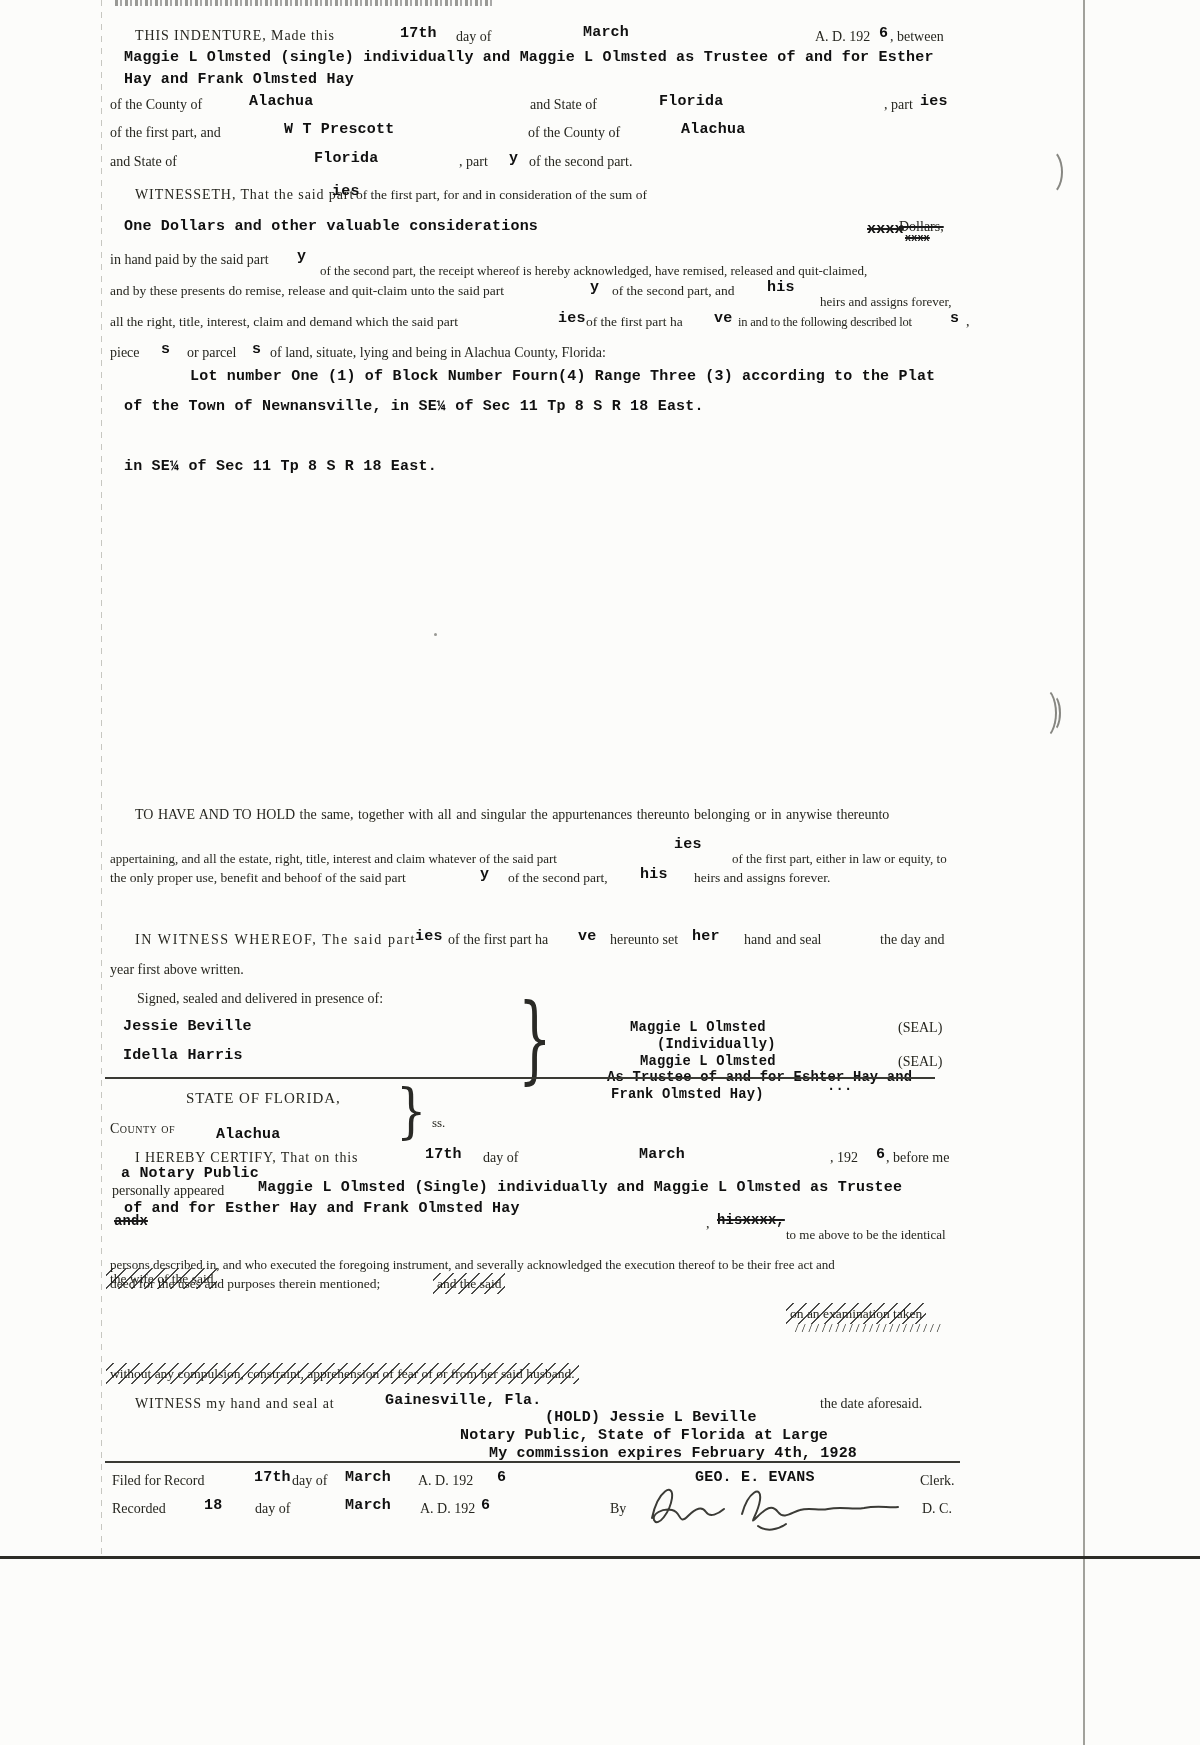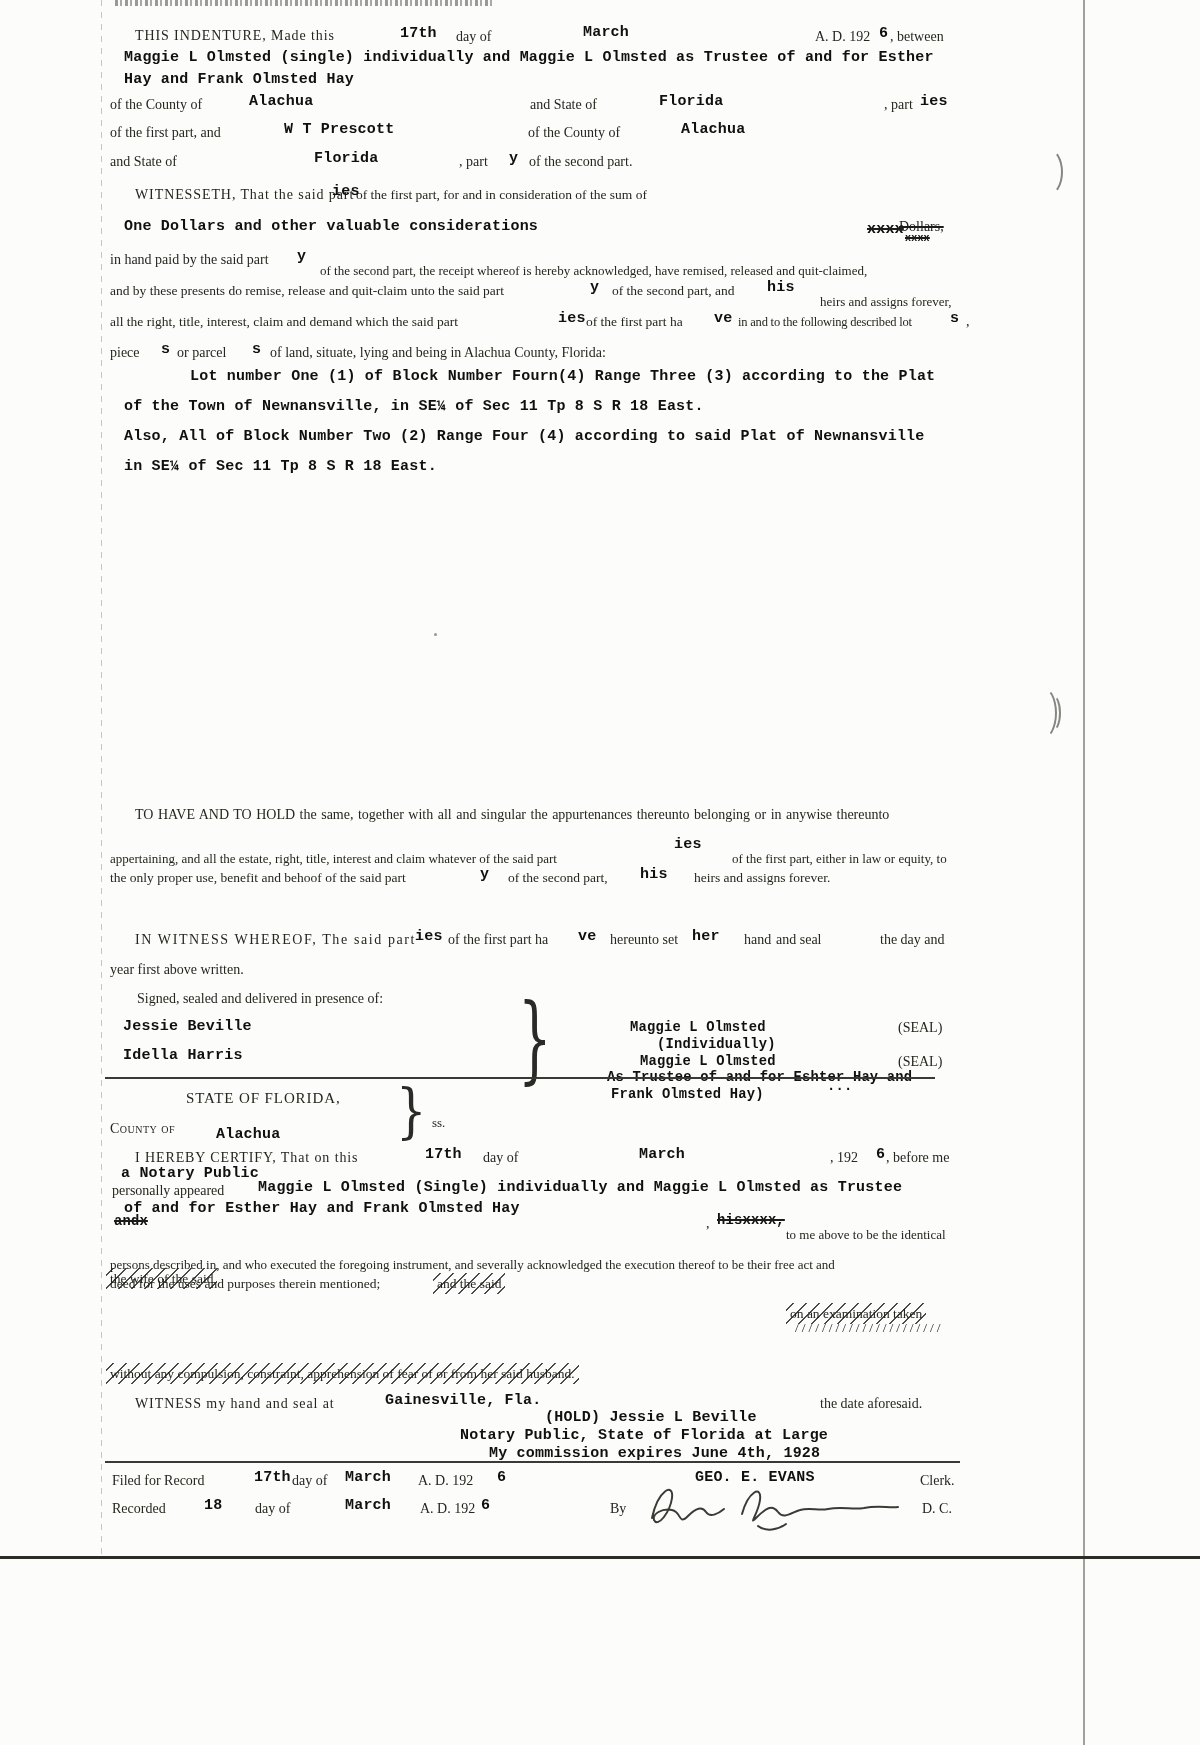--- a/index.html
+++ b/index.html
@@ -86,27 +86,26 @@
   <span class="t printed p13" style="left:820px;top:283px">heirs and assigns forever,</span>
   <span class="t printed p135" style="left:110px;top:314px">all the right, title, interest, claim and demand which the said part</span>
   <span class="t typed" style="left:558px;top:310px">ies</span>
   <span class="t printed p135" style="left:586px;top:314px">of the first part ha</span>
   <span class="t typed" style="left:714px;top:310px">ve</span>
   <span class="t printed p125" style="left:738px;top:315px">in and to the following described lot</span>
   <span class="t typed" style="left:950px;top:310px">s</span>
   <span class="t printed" style="left:966px;top:314px">,</span>
   <span class="t printed" style="left:110px;top:345px">piece</span>
   <span class="t typed" style="left:161px;top:341px">s</span>
-  <span class="t printed" style="left:177px;top:345px">or parcel</span>
+  <span class="t printed" style="left:187px;top:345px">or parcel</span>
   <span class="t typed" style="left:252px;top:341px">s</span>
   <span class="t printed" style="left:270px;top:345px">of land, situate, lying and being in Alachua County, Florida:</span>
 
   <span class="t typed" style="left:190px;top:368px">Lot number One (1) of Block Number Fourn(4)  Range Three (3) according to the Plat</span>
   <span class="t typed" style="left:124px;top:398px">of the Town of Newnansville, in SE¼ of Sec 11 Tp 8 S R 18 East.</span>
-  <span class="t typed" style="left:124px;top:428px">Also, All of Block Number Two (2) Range Four (4) according to said Plat of Newnansville</span>
   <span class="t typed" style="left:124px;top:458px">in SE¼ of Sec 11 Tp 8 S R 18 East.</span>
 
   <span class="t printed" style="left:135px;top:807px;word-spacing:1px">TO HAVE AND TO HOLD the same, together with all and singular the appurtenances thereunto belonging or in anywise thereunto</span>
   <span class="t printed p13" style="left:110px;top:840px">appertaining, and all the estate, right, title, interest and claim whatever of the said part</span>
   <span class="t typed" style="left:674px;top:836px">ies</span>
   <span class="t printed p13" style="left:732px;top:840px">of the first part, either in law or equity, to</span>
   <span class="t printed p135" style="left:110px;top:870px">the only proper use, benefit and behoof of the said part</span>
   <span class="t typed" style="left:480px;top:866px">y</span>
   <span class="t printed p135" style="left:508px;top:870px">of the second part,</span>
   <span class="t typed" style="left:640px;top:866px">his</span>
@@ -162,21 +161,21 @@
   <span class="t printed p135 slashed" style="left:437px;top:1276px">and the said</span>
   <span class="t printed p135 slashed" style="left:110px;top:1271px">the wife of the said</span>
   <span class="t printed p135 slashed" style="left:790px;top:1306px">on an examination taken</span>
   <span class="t printed p135" style="left:795px;top:1320px;letter-spacing:3px">//////////////////////</span>
   <span class="t printed p135 slashed" style="left:110px;top:1366px">without any compulsion, constraint, apprehension of fear of or from her said husband.</span>
   <span class="t printed lead" style="left:135px;top:1396px">WITNESS my hand and seal at</span>
   <span class="t typed" style="left:385px;top:1392px">Gainesville, Fla.</span>
   <span class="t printed" style="left:820px;top:1396px">the date aforesaid.</span>
   <span class="t typed" style="left:545px;top:1409px">(HOLD) Jessie L Beville</span>
   <span class="t typed" style="left:460px;top:1427px">Notary Public, State of Florida at Large</span>
-  <span class="t typed" style="left:489px;top:1445px">My commission expires June 4th, 1928</span>
+  <span class="t typed" style="left:489px;top:1445px">My commission expires February 4th, 1928</span>
   <div class="rule" style="left:105px;top:1461px;width:855px"></div>
 
   <span class="t printed" style="left:112px;top:1473px">Filed for Record</span>
   <span class="t typed" style="left:254px;top:1469px">17th</span>
   <span class="t printed" style="left:292px;top:1473px">day of</span>
   <span class="t typed" style="left:345px;top:1469px">March</span>
   <span class="t printed" style="left:418px;top:1473px">A. D. 192</span>
   <span class="t typed" style="left:497px;top:1469px">6</span>
   <span class="t typed" style="left:695px;top:1469px">GEO. E. EVANS</span>
   <span class="t printed" style="left:920px;top:1473px">Clerk.</span>

